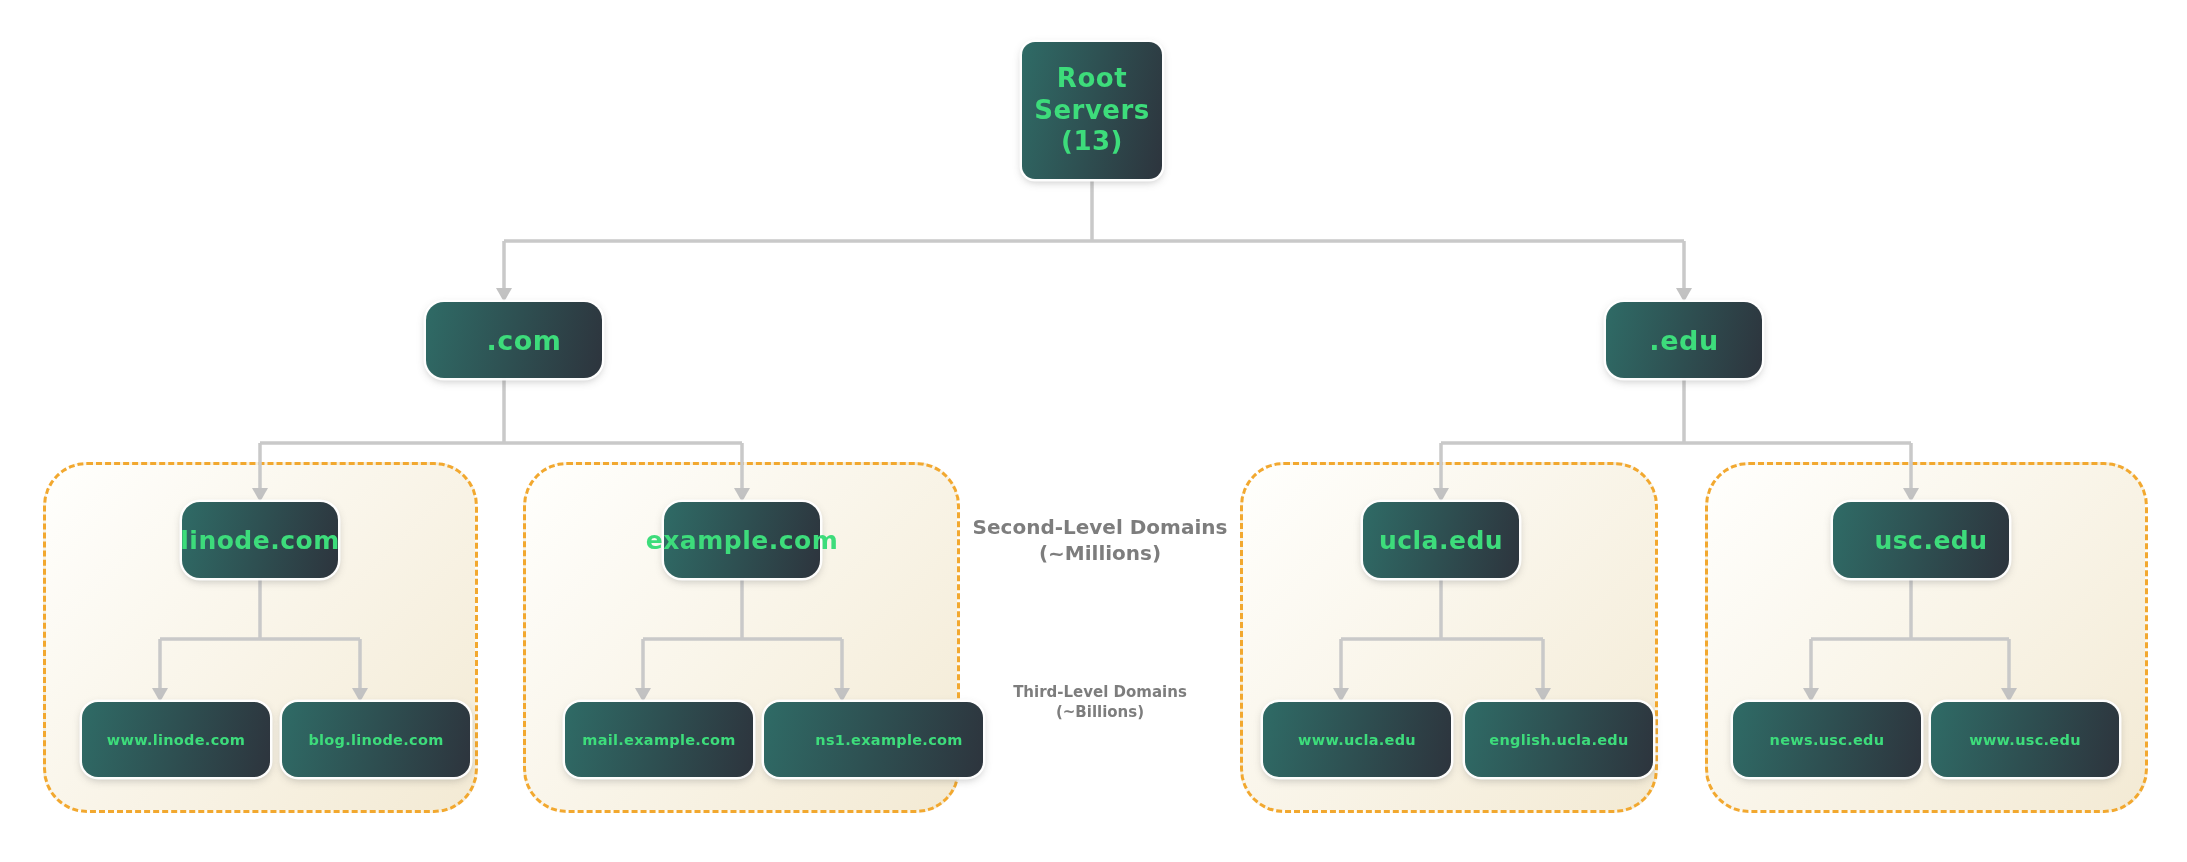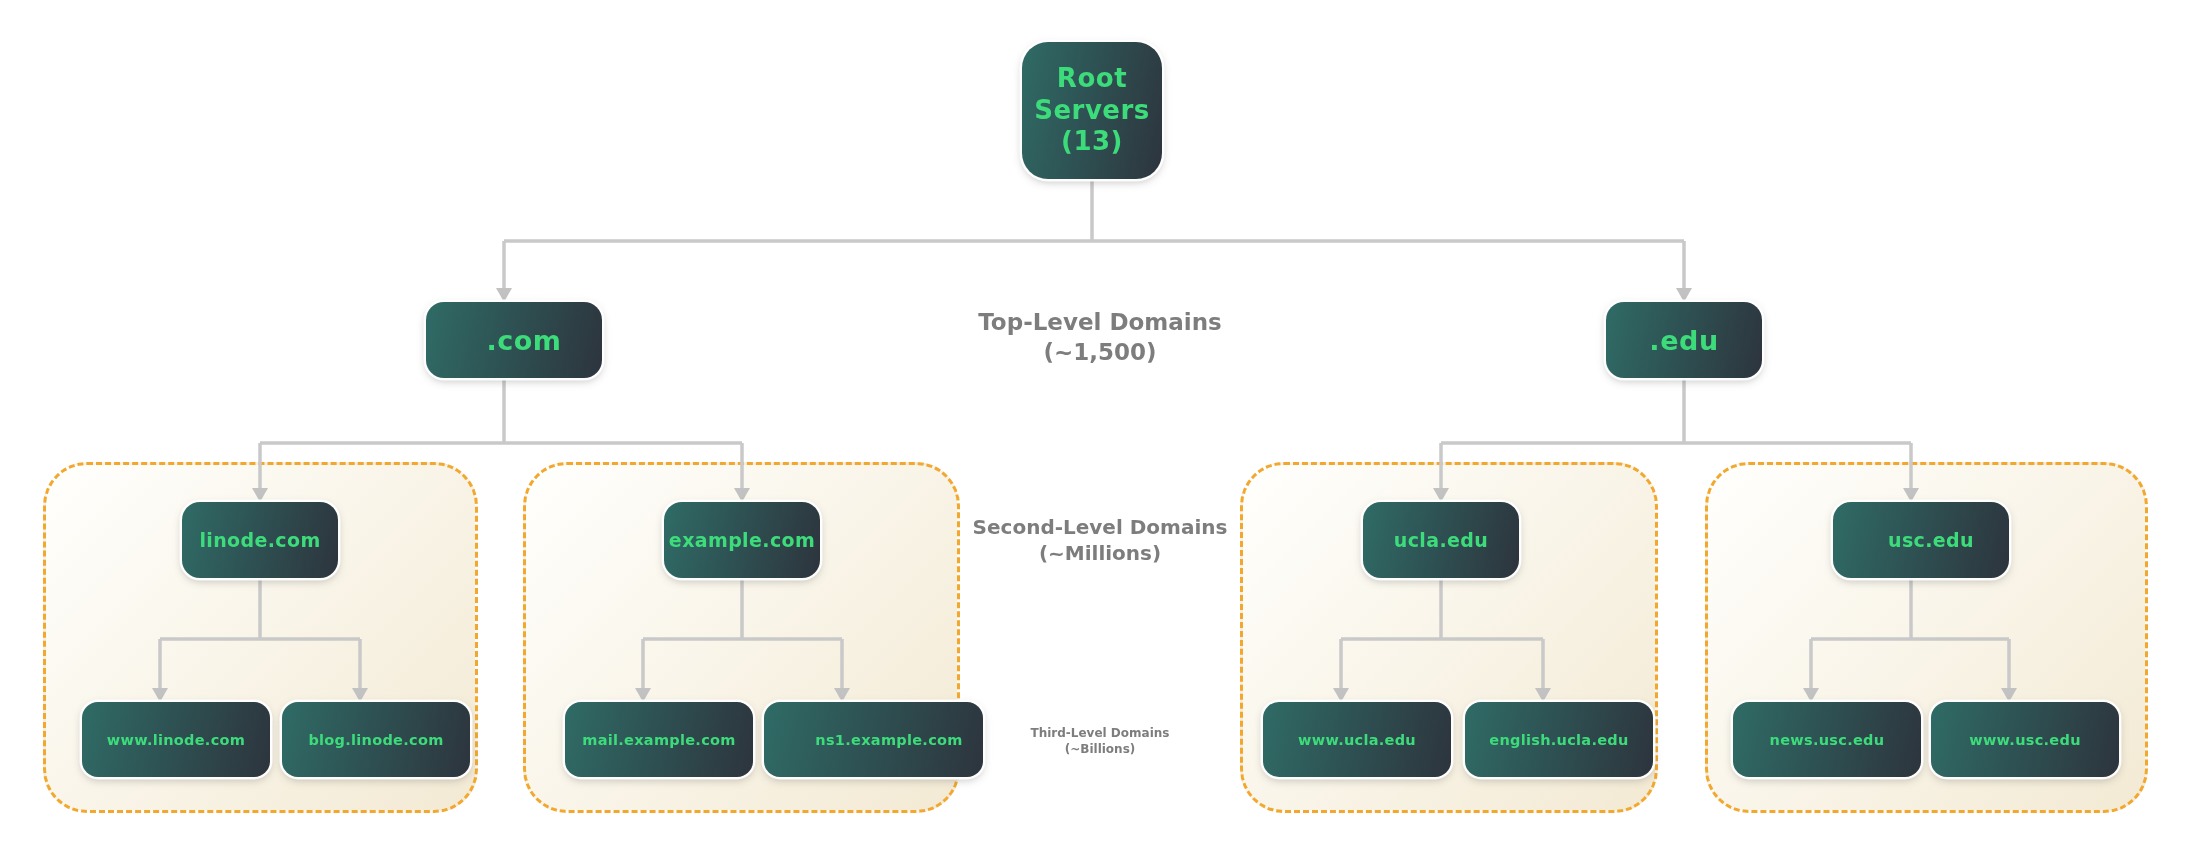--- a/index.html
+++ b/index.html
@@ -43,35 +43,35 @@
     color:var(--node-text);
     font-weight:bold;
     border-radius:18px;
     box-shadow:0 0 0 2.5px rgba(255,255,255,.95), 0 3px 8px rgba(80,80,80,.35);
     white-space:nowrap;
     z-index:3;
     letter-spacing:.02em;
   }
   .node-root{
     left:1022px;top:42px;width:140px;height:137px;
-    border-radius:26px;
+    border-radius:13px;
     flex-direction:column;line-height:1.22;
     font-size:26px;text-align:center;
   }
   .node-tld{width:156px;height:76px;top:302px;font-size:27px;}
-  .node-sld{width:156px;height:76px;top:502px;font-size:19px;}
+  .node-sld{width:156px;height:76px;top:502px;font-size:25px;}
   .node-l3{width:188px;height:75px;top:702px;font-size:14.5px;border-radius:16px;}
   .level-label{
     position:absolute;left:930px;width:340px;
     text-align:center;color:var(--label-text);font-weight:bold;
     z-index:2;line-height:1.3;
   }
   .level-label-1{top:308px;font-size:23px;}
   .level-label-2{top:514px;font-size:20px;}
-  .level-label-3{top:726px;font-size:12px;}
+  .level-label-3{top:683px;font-size:15px;}
 </style>
 </head>
 <body>
 
 <div id="canvas">
 
   <div class="group" style="left:43px;width:435px;"></div>
   <div class="group" style="left:523px;width:437px;"></div>
   <div class="group" style="left:1240px;width:418px;"></div>
   <div class="group" style="left:1705px;width:443px;"></div>
@@ -135,24 +135,20 @@
 
   <div class="node node-l3" style="left:82px;">www.linode.com</div>
   <div class="node node-l3" style="left:282px;text-align:right;">blog.linode.com</div>
   <div class="node node-l3" style="left:565px;">mail.example.com</div>
   <div class="node node-l3" style="left:764px;padding-left:31px;">ns1.example.com</div>
   <div class="node node-l3" style="left:1263px;">www.ucla.edu</div>
   <div class="node node-l3" style="left:1465px;">english.ucla.edu</div>
   <div class="node node-l3" style="left:1733px;">news.usc.edu</div>
   <div class="node node-l3" style="left:1931px;">www.usc.edu</div>
 
-  <div class="level-label level-label-1">
-    <div>Top-Level Domains</div>
-    <div>(~1,500)</div>
-  </div>
   <div class="level-label level-label-2">
     <div>Second-Level Domains</div>
     <div>(~Millions)</div>
   </div>
   <div class="level-label level-label-3">
     <div>Third-Level Domains</div>
     <div>(~Billions)</div>
   </div>
 
 </div>

